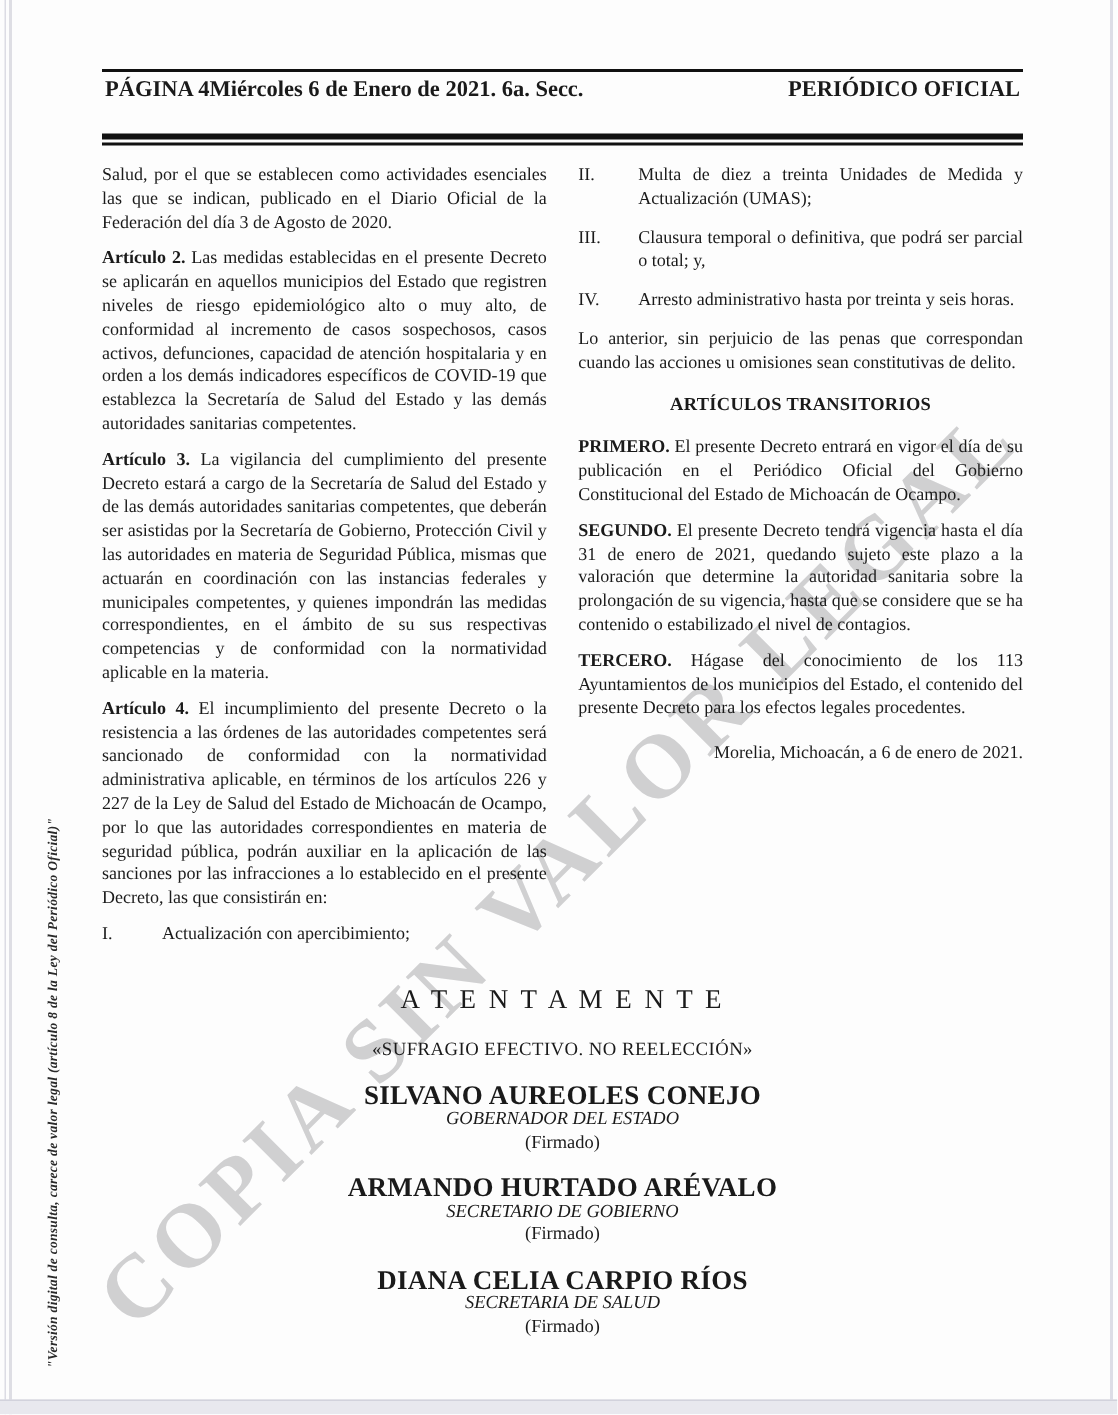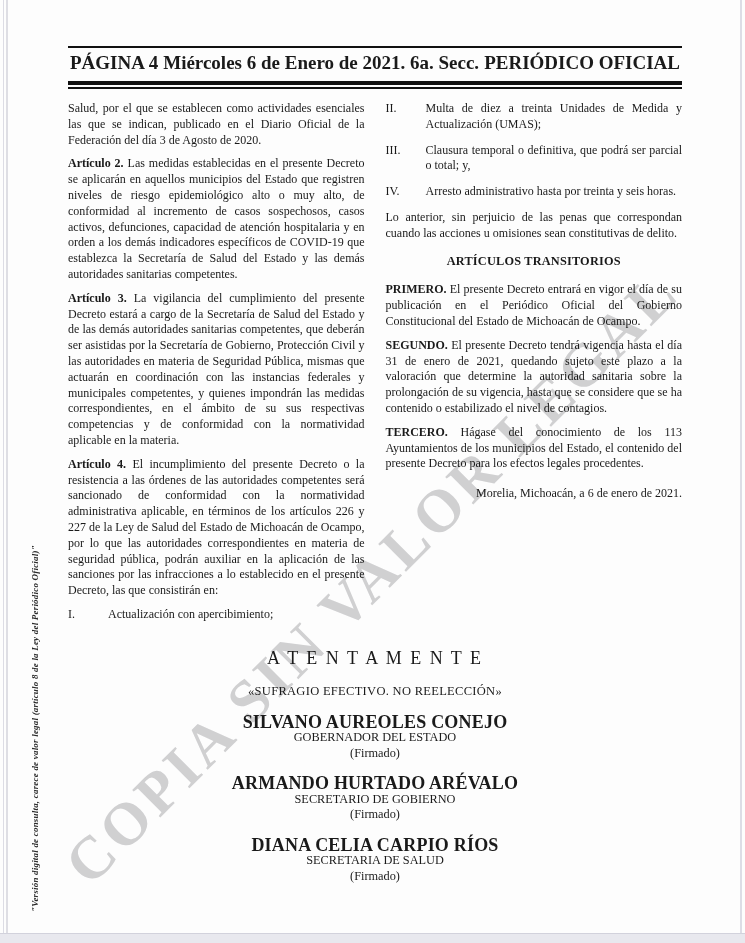--- a/index.html
+++ b/index.html
@@ -28,42 +28,42 @@
     writing-mode:vertical-rl; transform:rotate(180deg);
     font-style:italic; font-weight:bold; font-size:9px; letter-spacing:.2px;
     color:#2a2a2a; white-space:nowrap;
   }
 
   .content { position:absolute; left:68px; top:0; width:614px; z-index:1; }
 
   .header-topline { margin-top:46px; border-top:2px solid #111; }
   .header-row {
     display:flex; justify-content:space-between; align-items:baseline;
-    padding:4px 2px 7px 2px; font-weight:bold; font-size:19px; white-space:nowrap;
+    padding:4px 2px 20px 2px; font-weight:bold; font-size:15px; white-space:nowrap;
   }
-  .header-center { flex:1; text-align:center; }
+  .header-center { flex:1; }
   .header-rule { border-top:4px solid #111; border-bottom:2px solid #111; height:2px; }
 
   .columns { display:flex; gap:21px; margin-top:12px; }
   .col { width:301px; font-size:12px; line-height:15.8px; text-align:justify; }
   .col p { margin:0 0 8px 0; }
   .li { display:flex; margin:0 0 10px 0; }
   .li-num { flex:0 0 40px; }
   .li-text { flex:1; text-align:justify; }
   .lead { font-weight:bold;margin-top:11px; }
   .trans-heading { text-align:center; font-weight:bold; font-size:12.3px; letter-spacing:.2px; margin:12px 0 13px 0; }
   .trans-item { margin:0 0 10px 0; }
   .place-date { text-align:right; margin-top:14px; }
 
   .closing { margin-top:18px; text-align:center; line-height:15.5px; }
   .salutation { font-size:18px; letter-spacing:2px; }
   .motto { font-size:12.5px; letter-spacing:.3px; margin-top:18px; }
   .sig { margin-top:15px; }
   .sig-name { font-weight:bold; font-size:18px; letter-spacing:.2px; }
-  .sig-title { font-size:12.3px; }
+  .sig-title { font-size:12.3px;font-style:italic; }
   .sig-status { font-size:12.3px; }
 </style>
 </head>
 <body>
 
 <div class="page">
 
   <div class="scan-edge-left-outer"></div>
   <div class="scan-edge-left"></div>
   <div class="scan-edge-right"></div>

